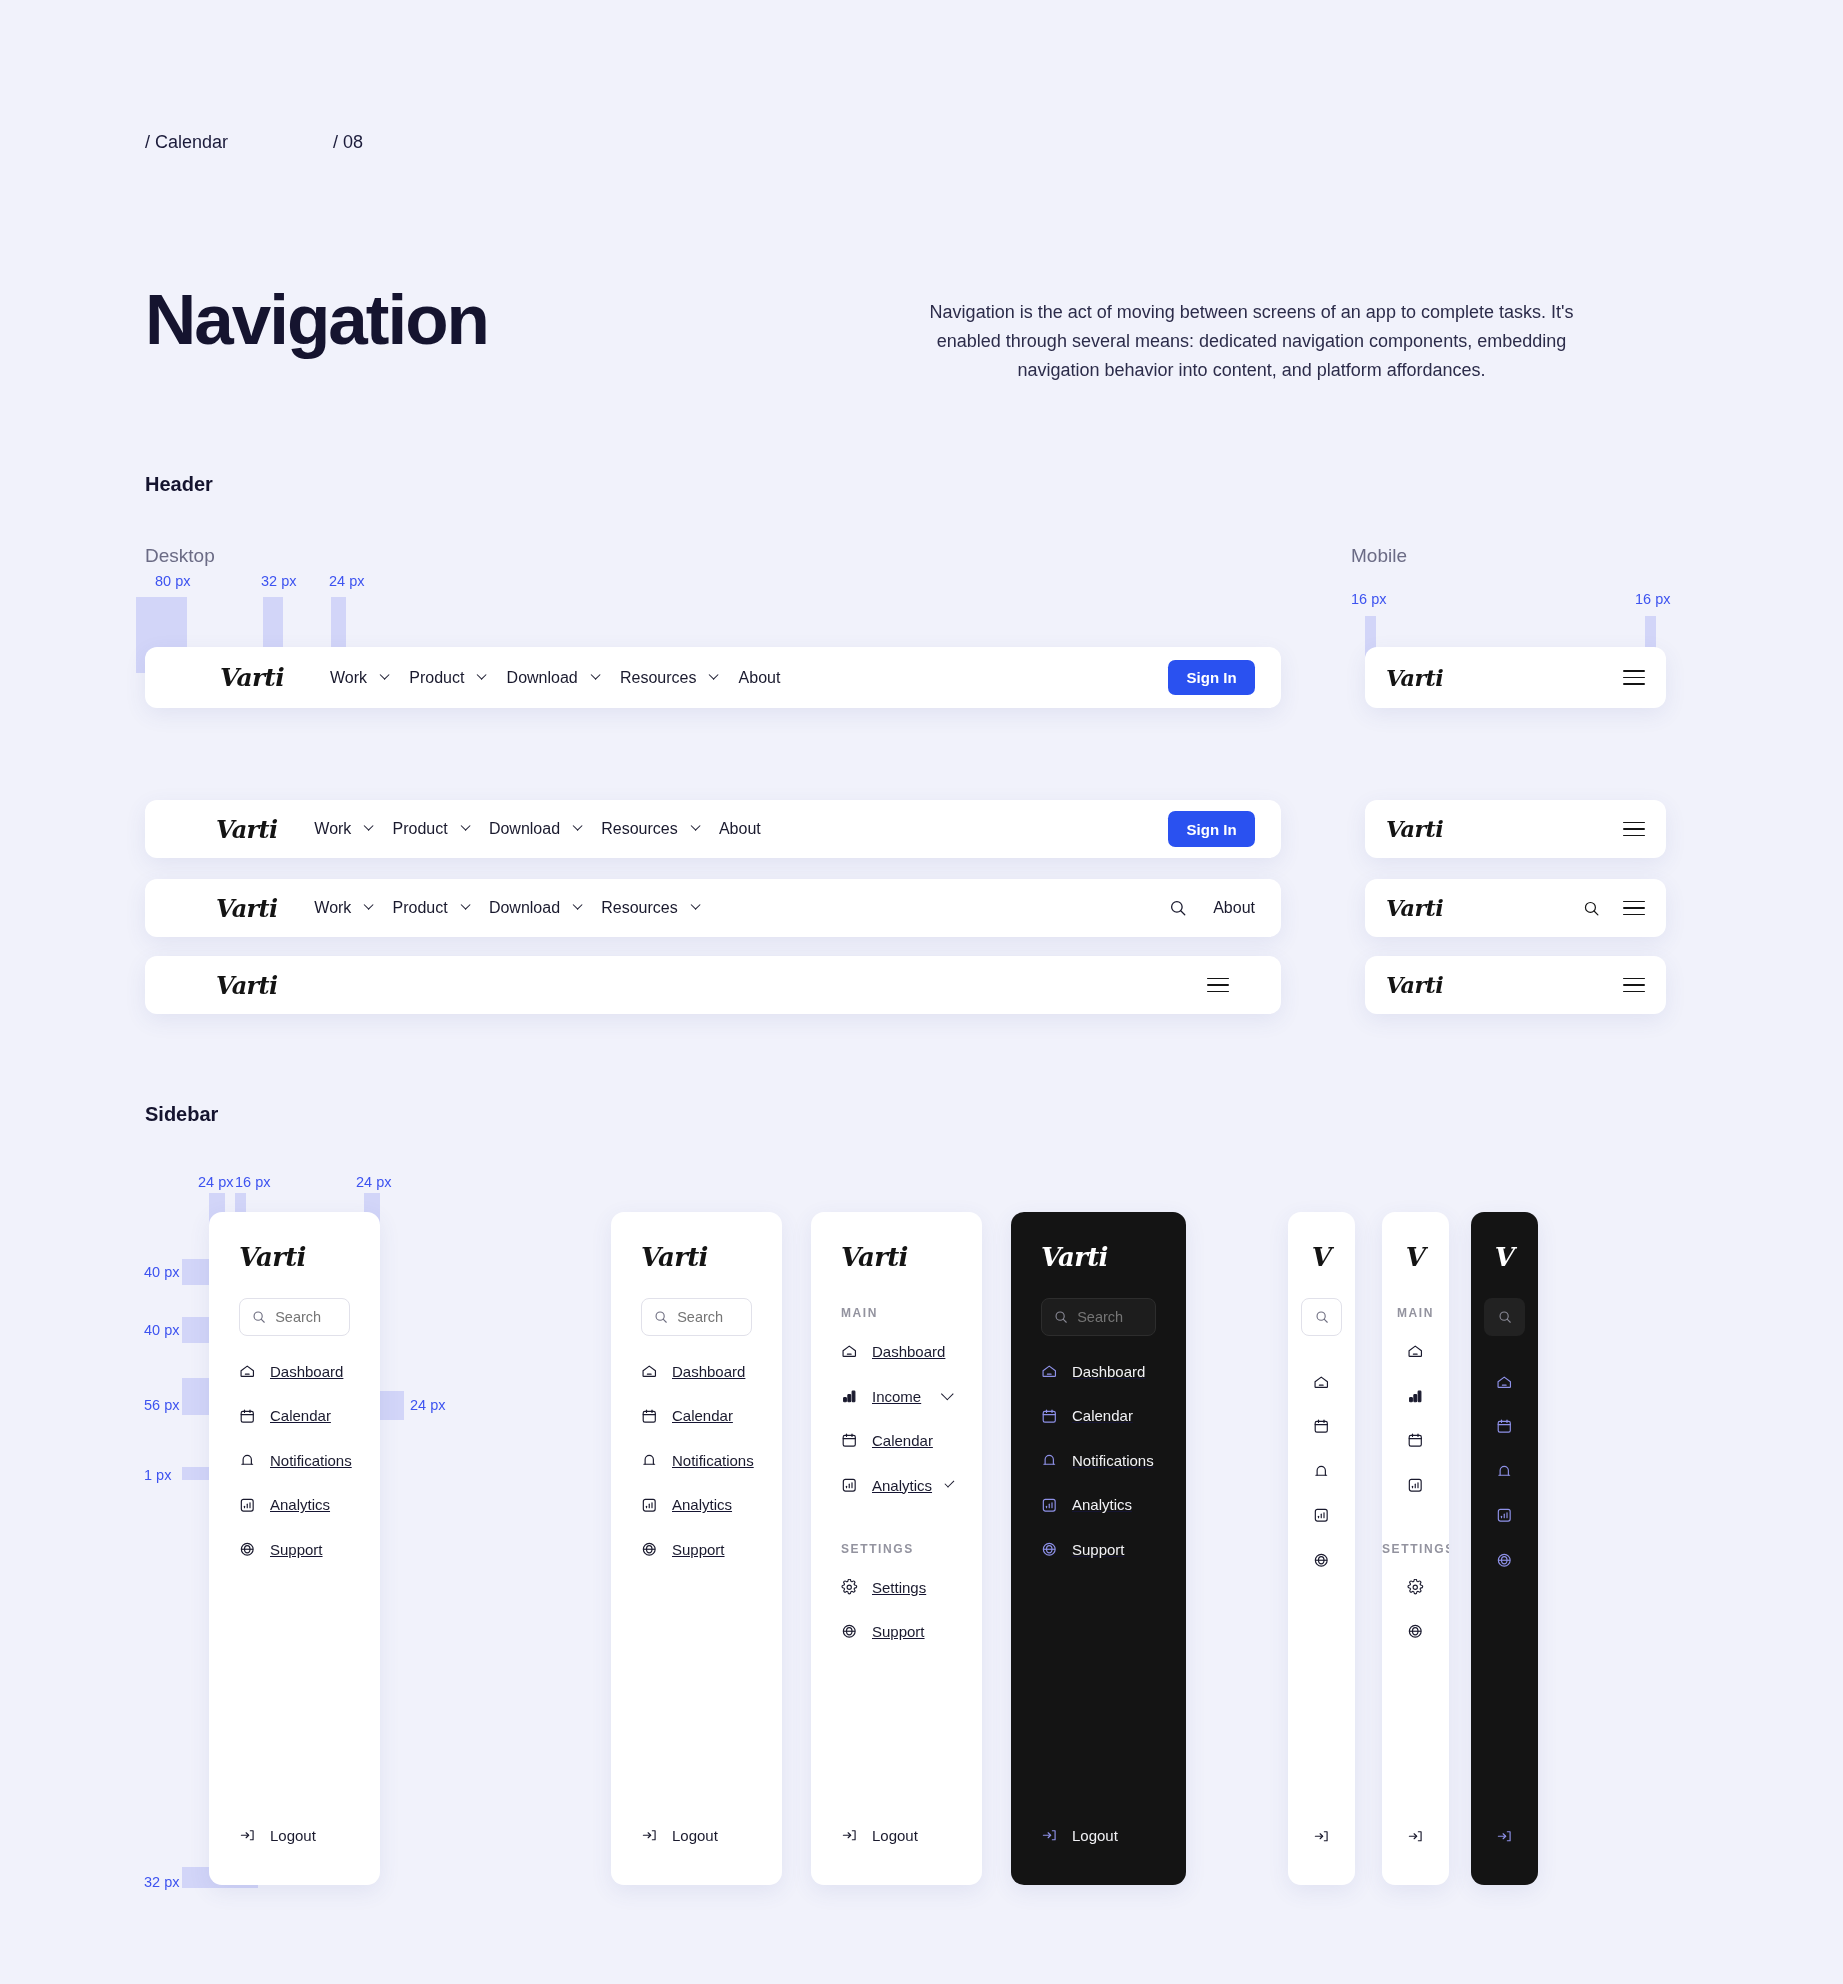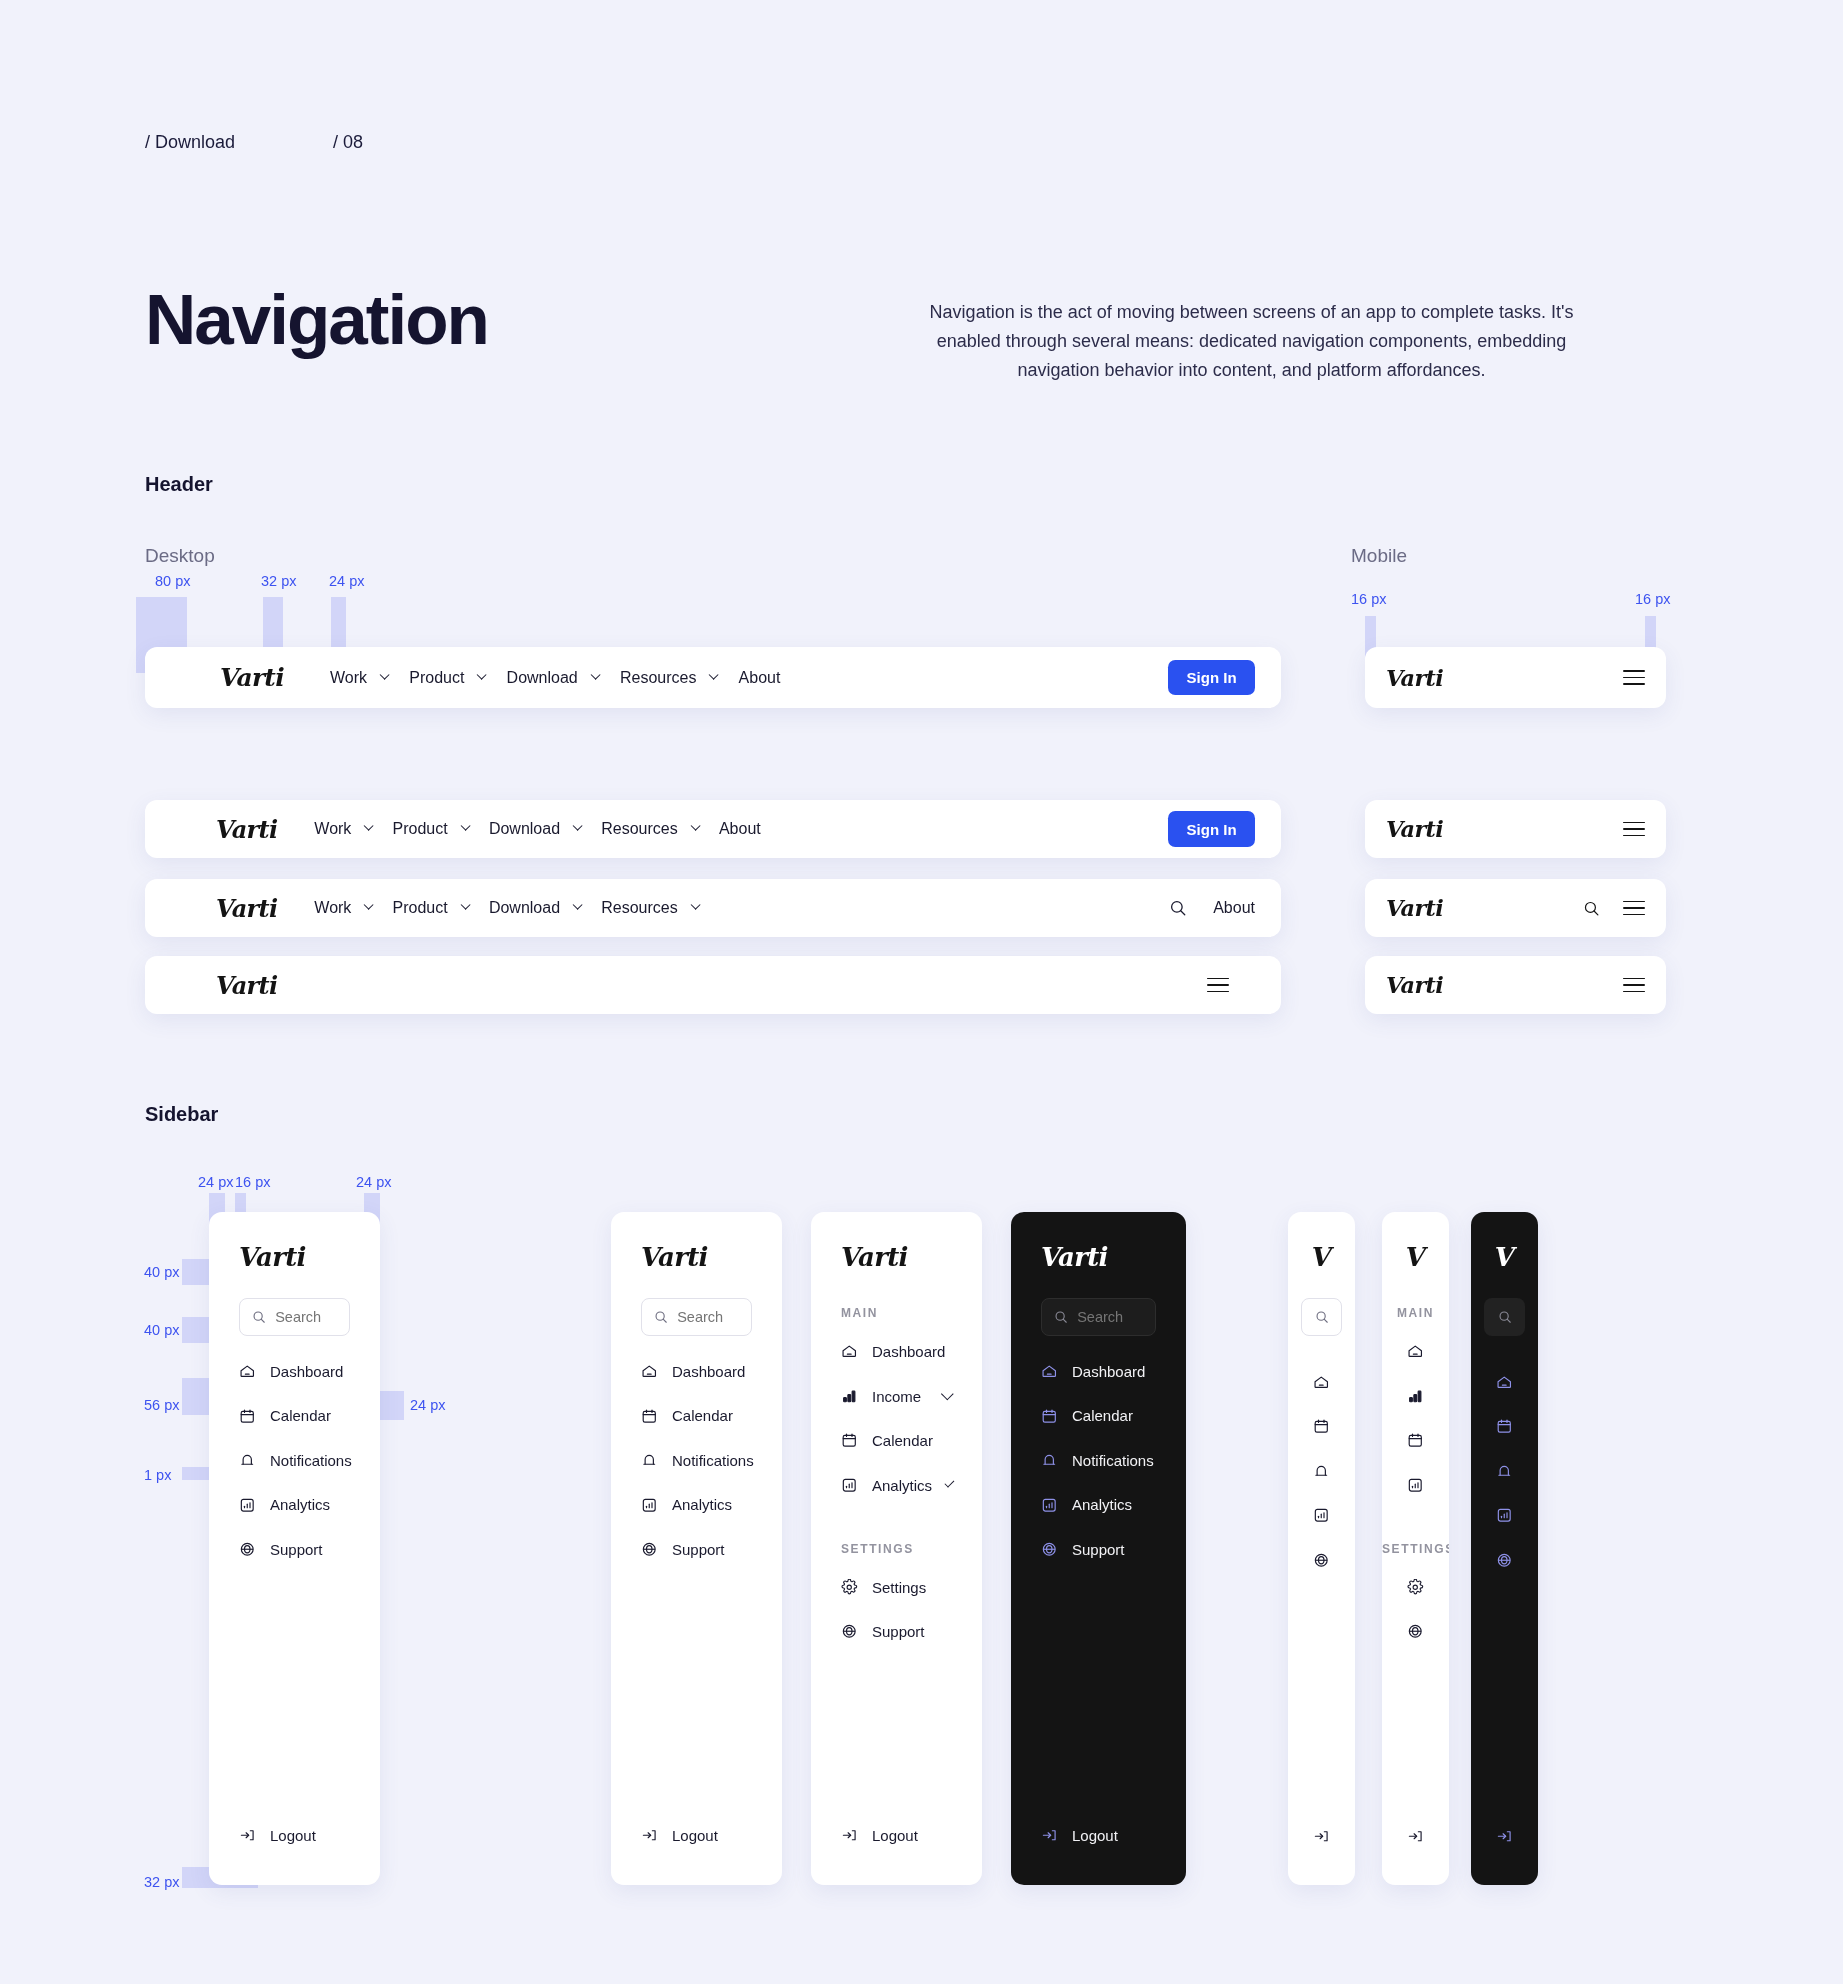--- a/index.html
+++ b/index.html
@@ -187,21 +187,21 @@
 
   .sb-group-label {
     margin: 0 30px;
     font-size: 12px;
     letter-spacing: 1.6px;
     color: #93939f;
     font-weight: 600;
   }
   .sb-group-label.narrow { margin: 0; text-align: center; }
 
-  .sb-items { margin-top: 18.4px; }
+  .sb-items { margin-top: 18.4px; text-decoration: underline; }
 
   .sb-item {
     display: flex;
     align-items: center;
     gap: 14.5px;
     padding: 0 30px;
     height: 34px;
     margin-bottom: 10.5px;
     cursor: pointer;
     font-size: 15px;
@@ -224,21 +224,21 @@
   .sb-logout.narrow { padding: 0 0 41px 0; justify-content: center; gap: 0; }
   .sb-logout.dark { color: #f2f2f5; }
 
   .ico { flex: 0 0 auto; display: inline-flex; }
   .ico svg { display: block; }
 </style>
 </head>
 <body>
 
 <div class="topbar">
-  <div class="crumb-1">/ Download</div>
+  <div class="crumb-1">/ Calendar</div>
   <div class="page-no">/ 08</div>
 </div>
 
 <div class="hero">
   <h1 class="hero-title">Navigation</h1>
   <p class="hero-desc">Navigation is the act of moving between screens of an app to complete tasks. It's enabled through several means: dedicated navigation components, embedding navigation behavior into content, and platform affordances.</p>
 </div>
 
 <div class="section-title" id="sec-header">Header</div>
 <div class="section-title" id="sec-sidebar">Sidebar</div>

